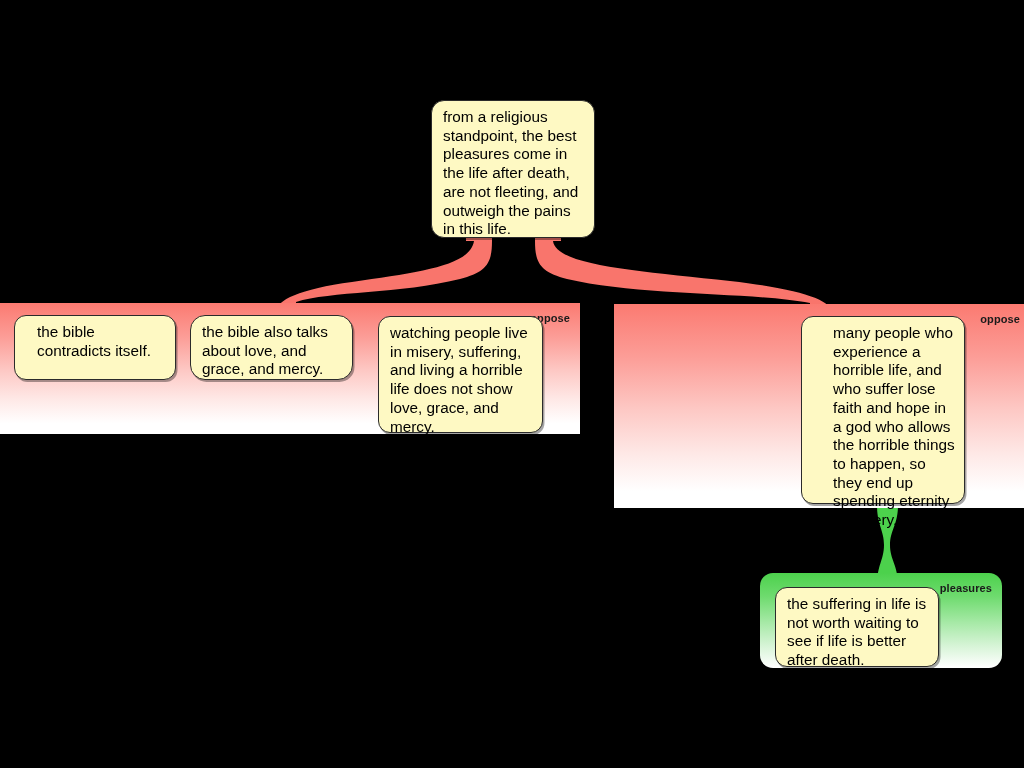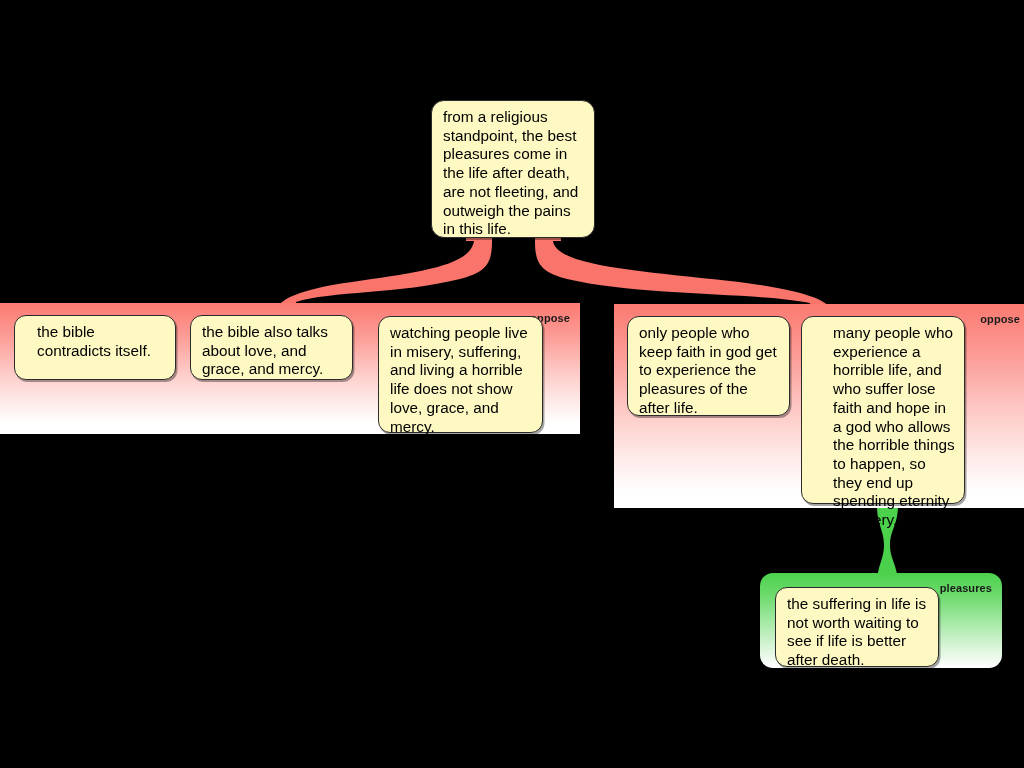--- a/index.html
+++ b/index.html
@@ -106,29 +106,28 @@
   </svg>
 
   <div class="claim root" style="left:431px; top:100px; width:164px; height:138px;">from a religious standpoint, the best pleasures come in the life after death, are not fleeting, and outweigh the pains in this life.</div>
 
   <div class="group-panel oppose" style="left:-6px; top:303px; width:586px; height:131px;">
     <span class="group-label">oppose</span>
   </div>
 
   <div class="claim" style="left:14px; top:315px; width:162px; height:65px;padding-left:22px;">the bible contradicts itself.</div>
 
-  <div class="claim" style="left:190px; top:315px; width:163px; height:65px;">the bible also talks about love, and grace, and mercy.</div>
+  <div class="claim" style="left:190px; top:315px; width:163px; height:65px;border-radius:15px;">the bible also talks about love, and grace, and mercy.</div>
 
   <div class="claim" style="left:378px; top:316px; width:165px; height:117px;">watching people live in misery, suffering, and living a horrible life does not show love, grace, and mercy.</div>
 
   <div class="group-panel oppose" style="left:614px; top:304px; width:416px; height:204px;">
     <span class="group-label">oppose</span>
   </div>
 
-  <div class="claim" style="left:627px; top:316px; width:163px; height:100px;">only people who keep faith in god get to experience the pleasures of the after life.</div>
 
   <div class="claim" style="left:801px; top:316px; width:164px; height:188px;padding-left:31px;">many people who experience a horrible life, and who suffer lose faith and hope in a god who allows the horrible things to happen, so they end up spending eternity in misery.</div>
 
   <div class="group-panel supports" style="left:760px; top:573px; width:242px; height:95px; border-radius:13px;">
     <span class="group-label">pleasures</span>
   </div>
 
   <div class="claim" style="left:775px; top:587px; width:164px; height:80px;">the suffering in life is not worth waiting to see if life is better after death.</div>
 
 </div>

